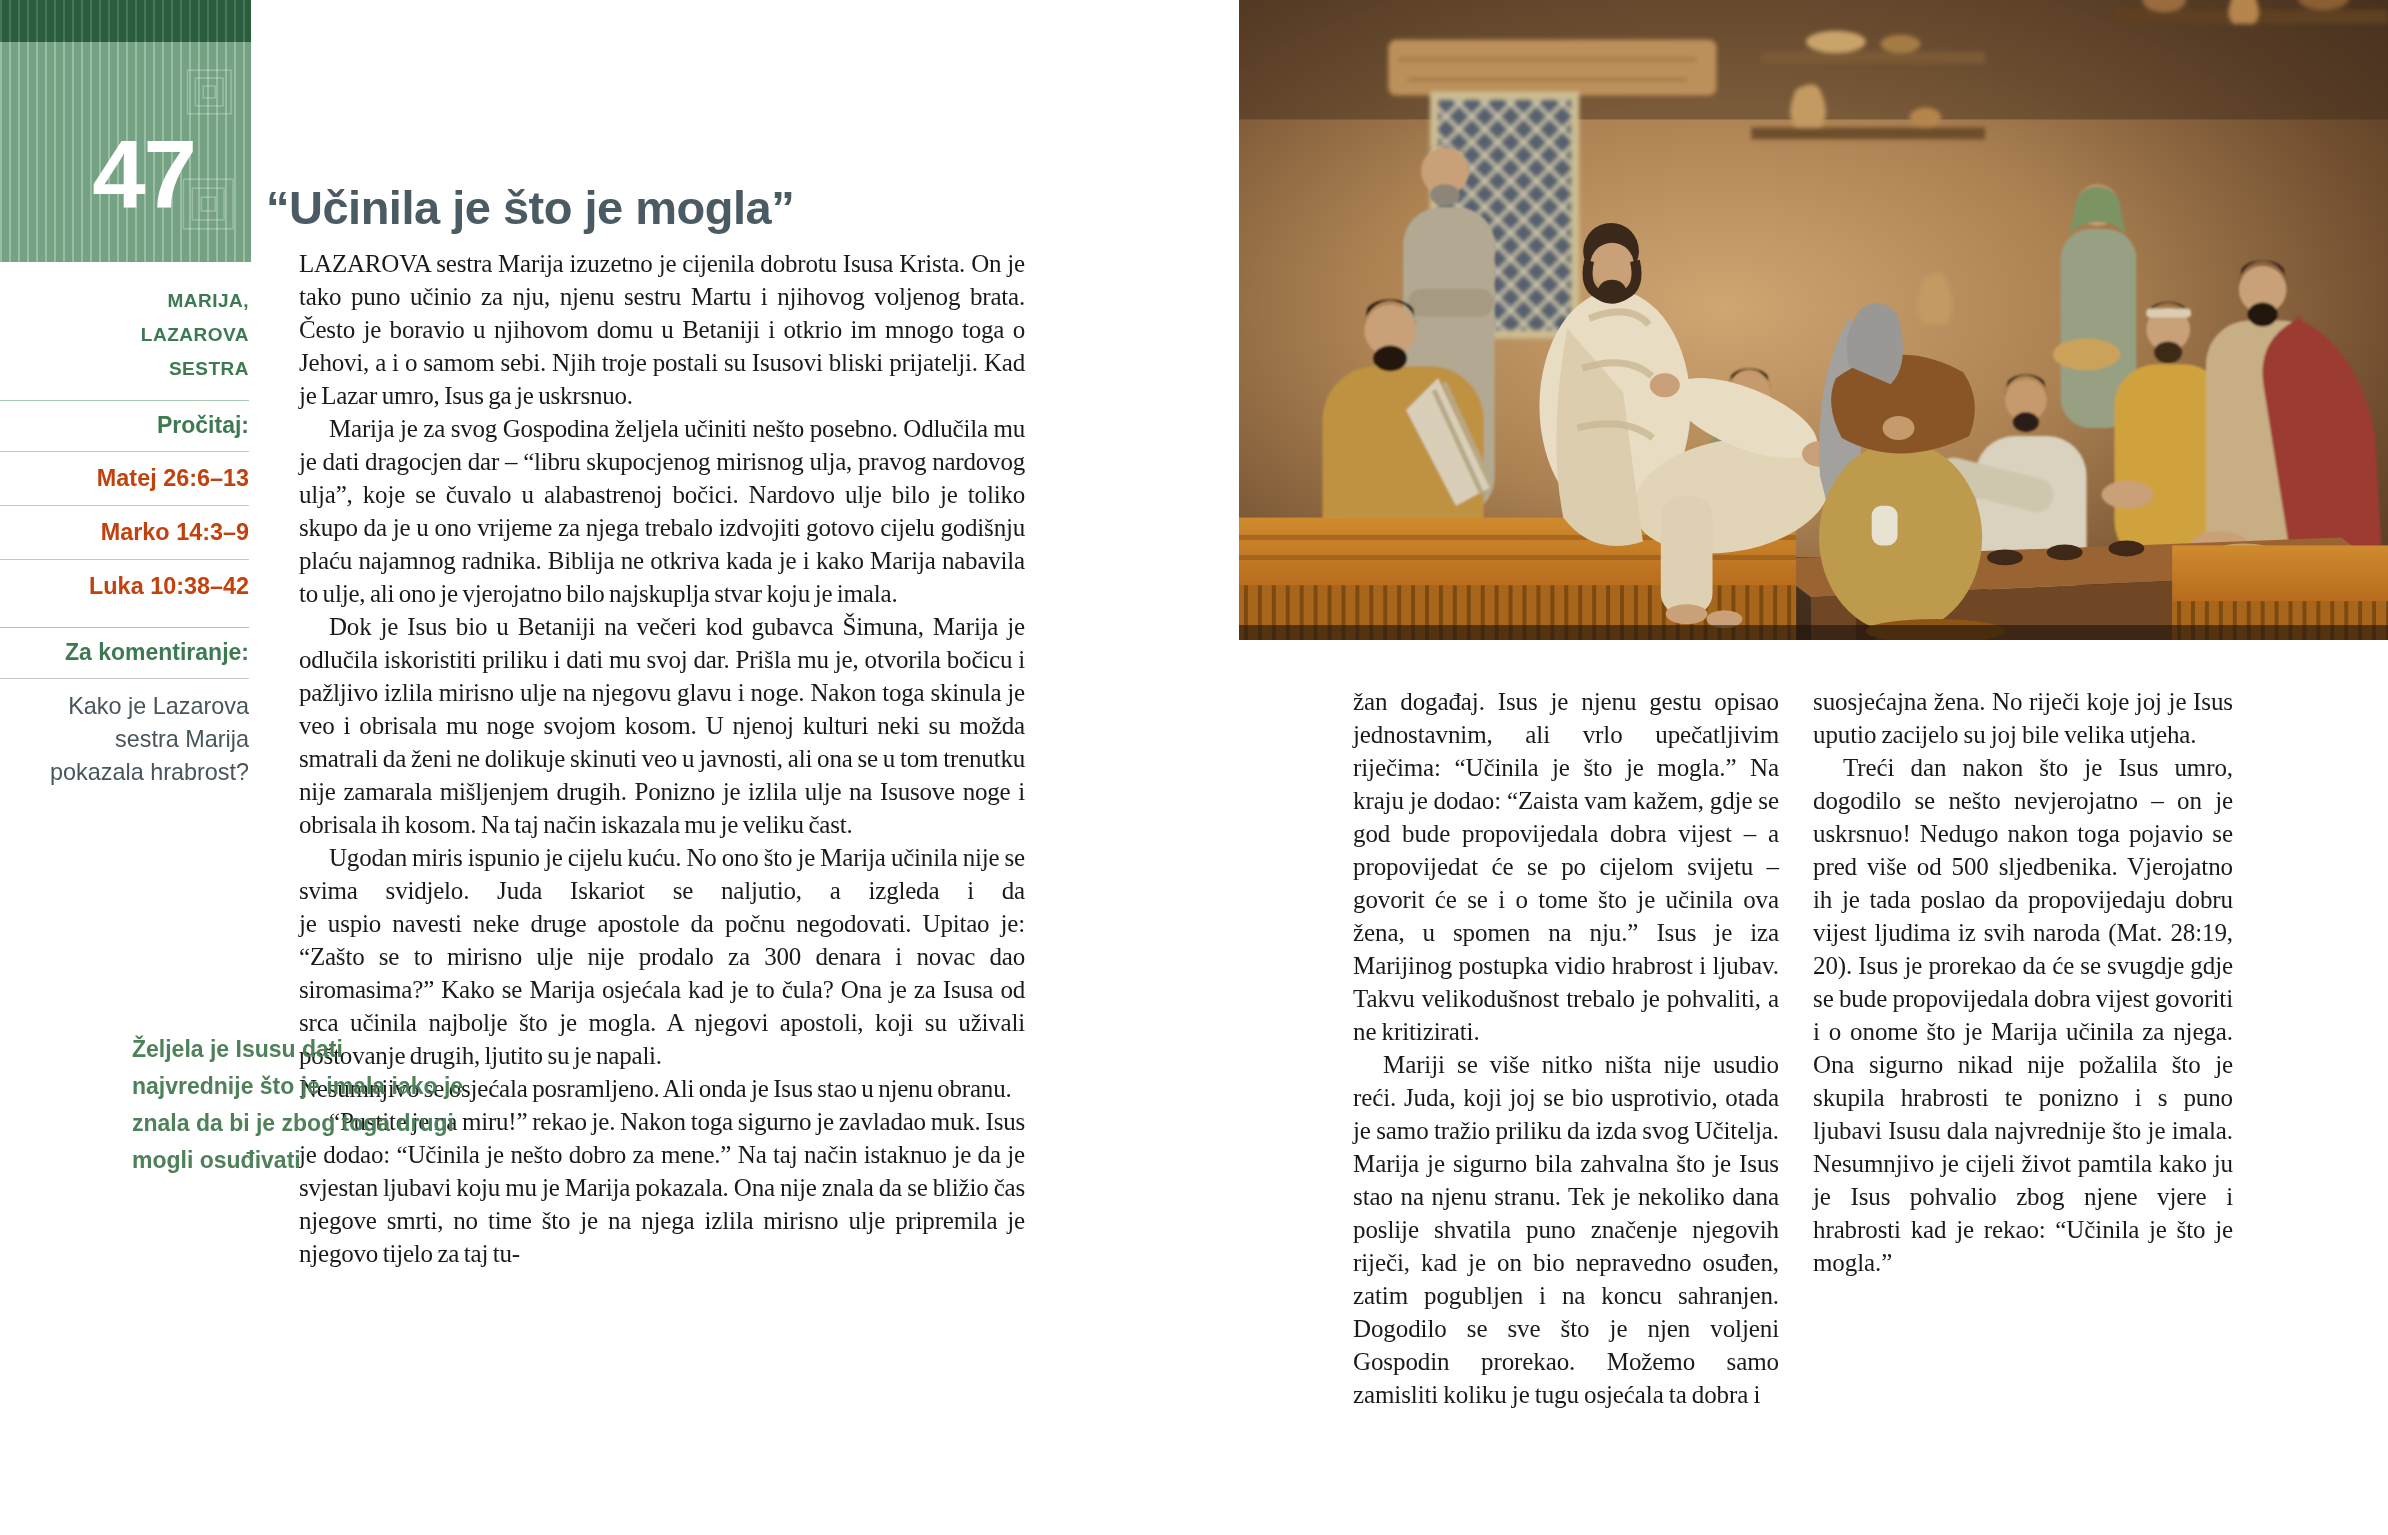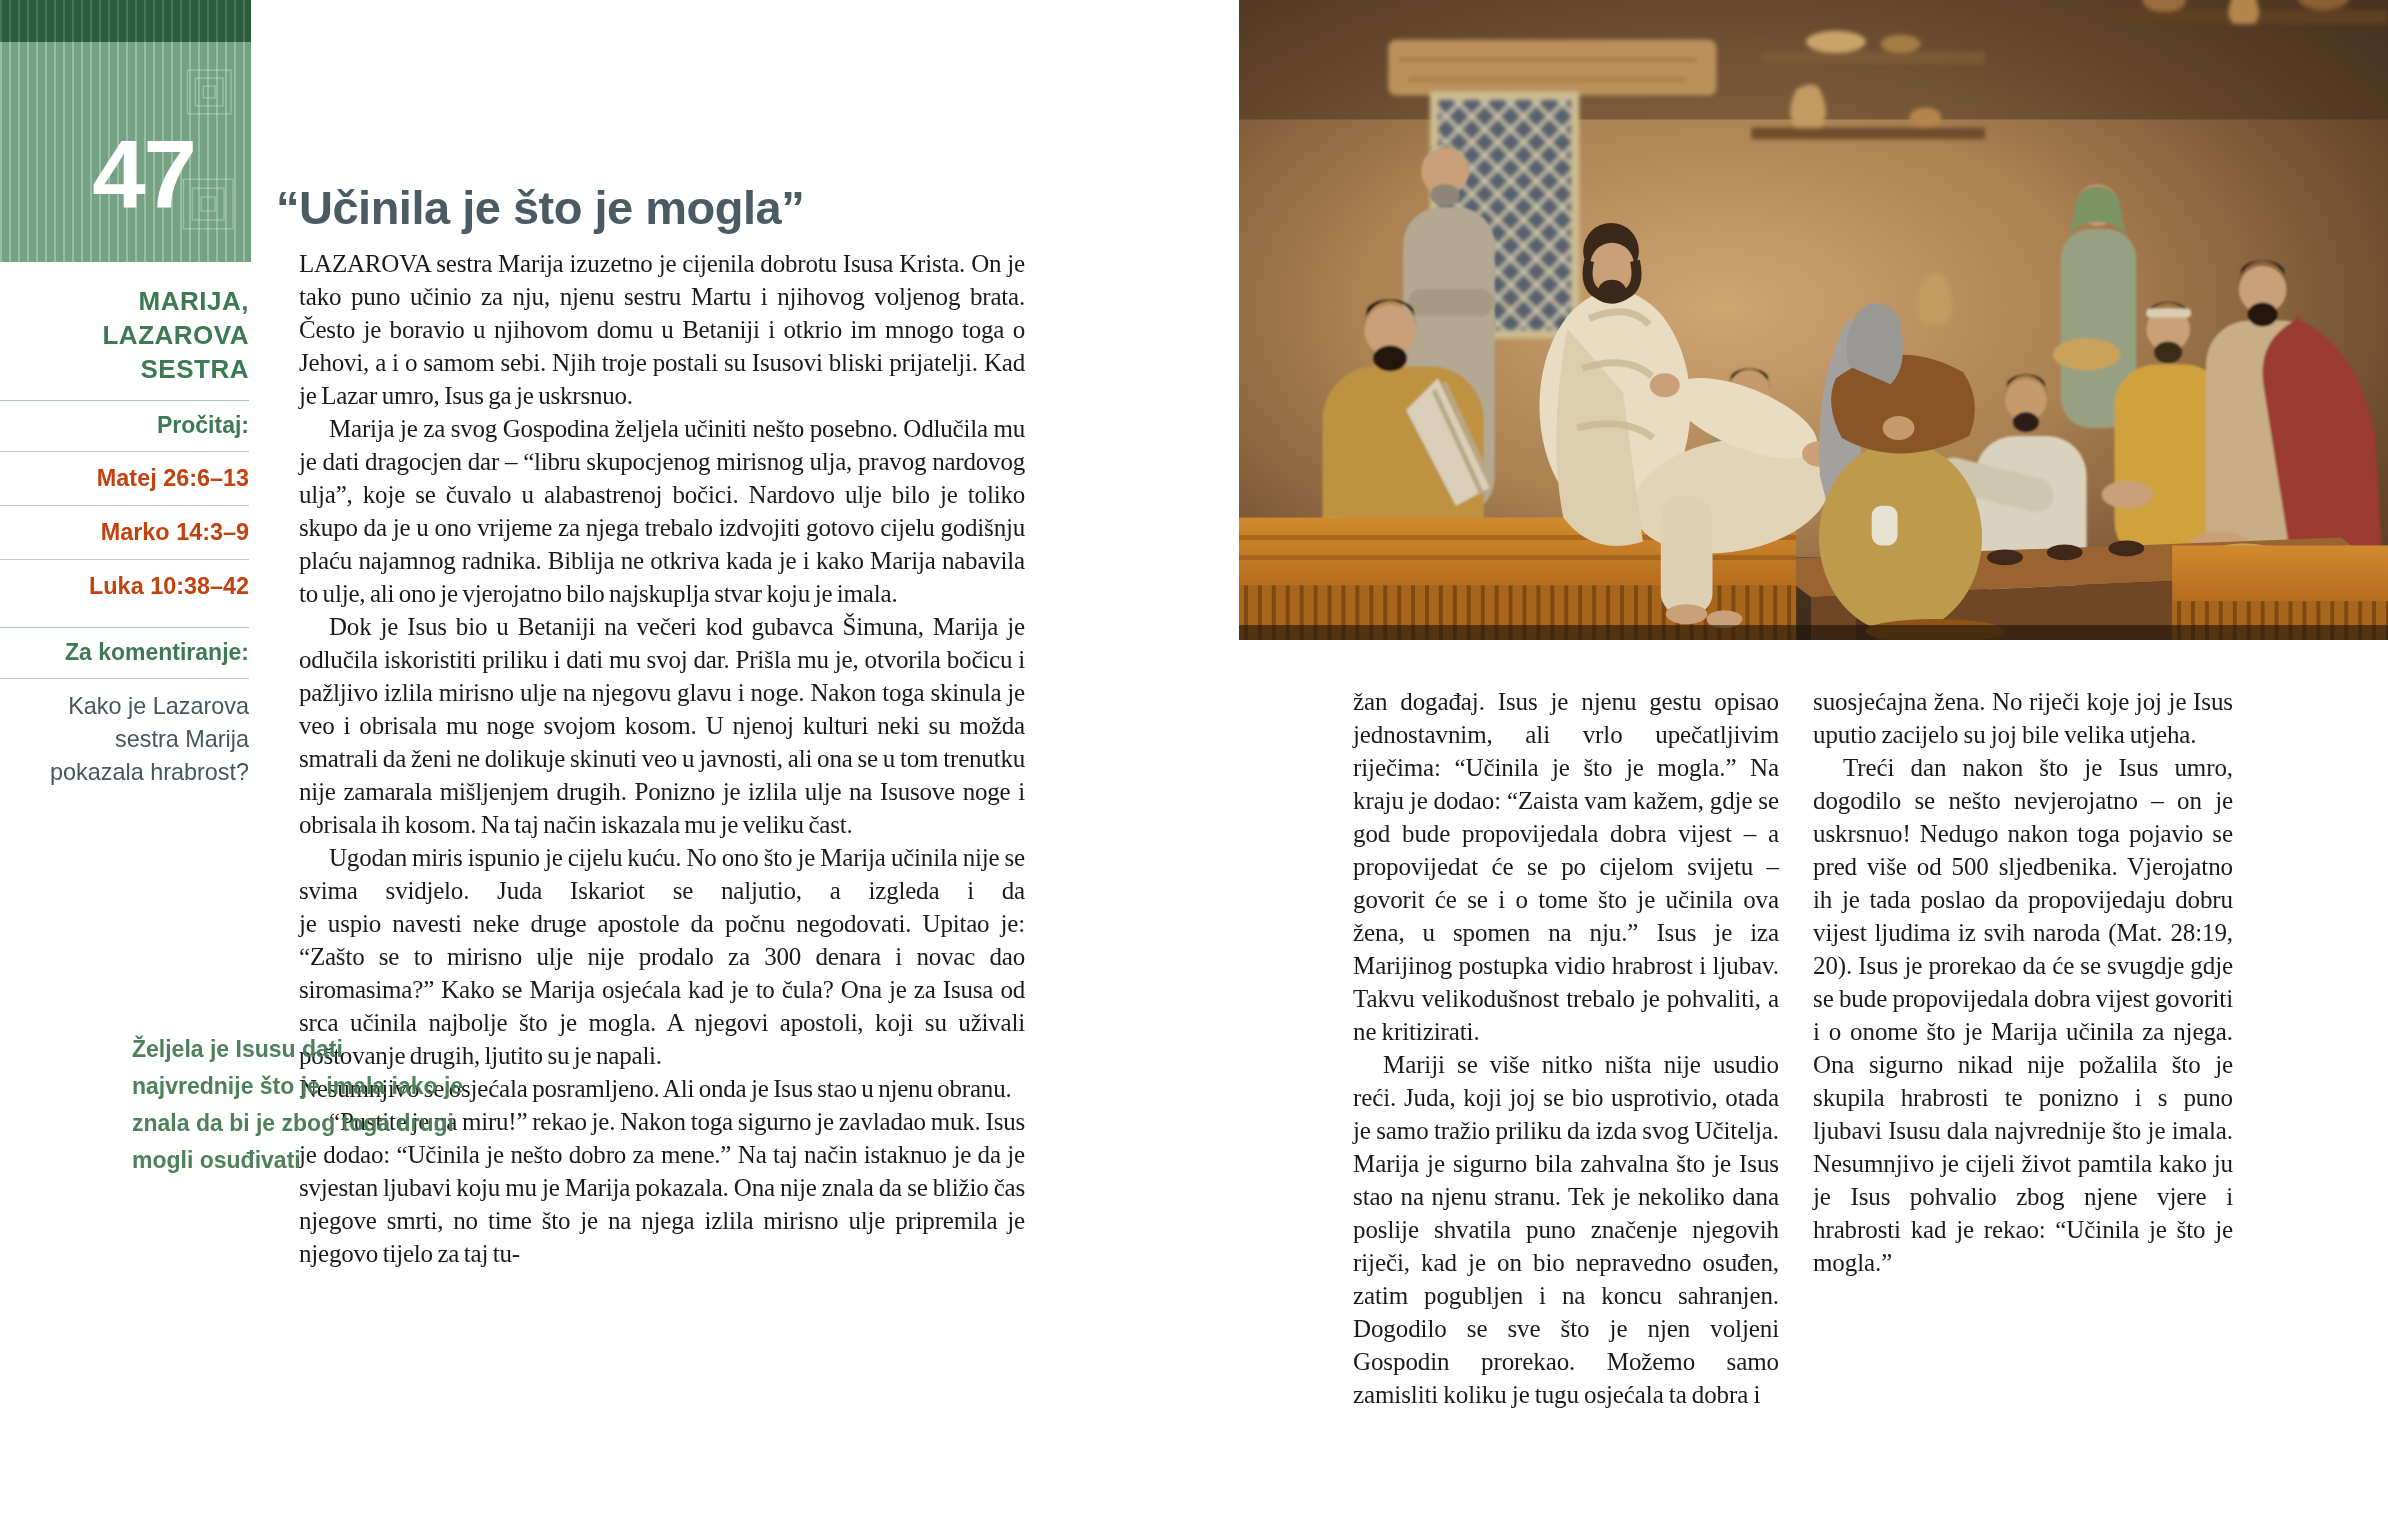--- a/index.html
+++ b/index.html
@@ -29,34 +29,34 @@
     font-weight:bold; font-size:96px; line-height:1; color:#ffffff;
     letter-spacing:-2px;
   }
   .sidebar{
     position:absolute; left:0; top:284px; width:249px;
     font-family:"Liberation Sans","DejaVu Sans",sans-serif;
     text-align:right;
   }
   .sb-subject{
     margin:0 0 14px auto; width:159px;
-    font-weight:bold; font-size:26px; line-height:34px;
+    font-weight:bold; font-size:19px; line-height:34px;
     color:#3d7a52; letter-spacing:0.5px;
   }
   .sb-row{border-top:1px solid #c6c6c6; padding:11px 0 12px 0;}
   .sb-row.rule-green{border-top-color:#a9c9b4;}
   .sb-label{font-weight:bold; font-size:23px; color:#3d7a52;}
   .sb-ref{font-weight:bold; font-size:23.4px; line-height:30px; color:#c2410c;}
   .sb-question{
     font-weight:normal; font-size:23.4px; line-height:33px; color:#47555c;
     width:214px; margin-left:auto;
   }
   
   .article-title{
-    position:absolute; left:276px; top:151px; width:756px;
+    position:absolute; left:266px; top:151px; width:756px;
     font-family:"Liberation Sans","DejaVu Sans",sans-serif;
     font-weight:bold; font-size:47px; line-height:1.1; color:#4b5b63;
     letter-spacing:-0.5px;
   }
   .main-col{
     position:absolute; left:299px; top:247px; width:726px;
     font-size:25px; line-height:33px;
     text-align:justify; hyphens:none;
     word-spacing:-1.5px; letter-spacing:-0.2px;
   }

